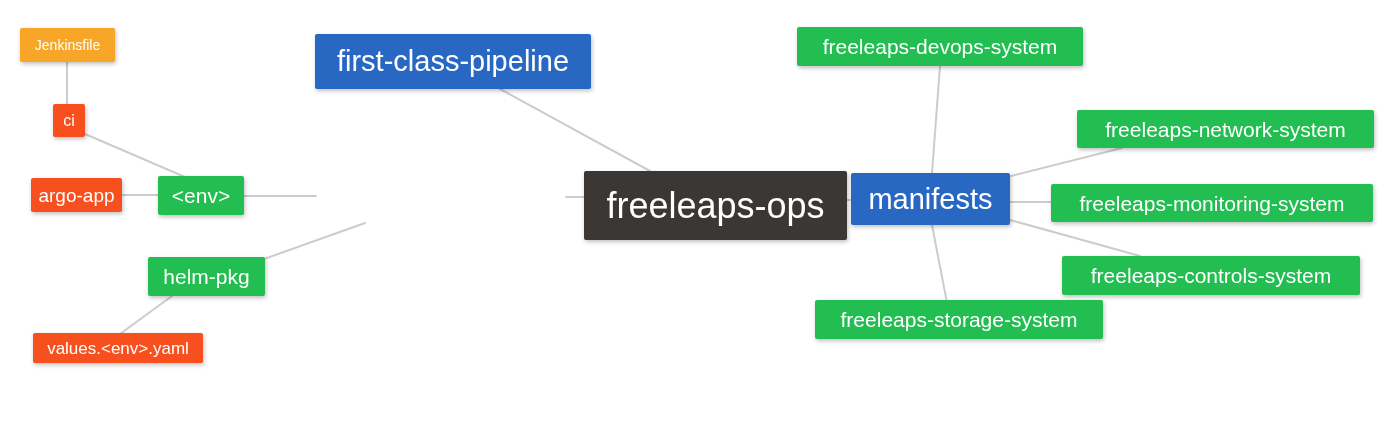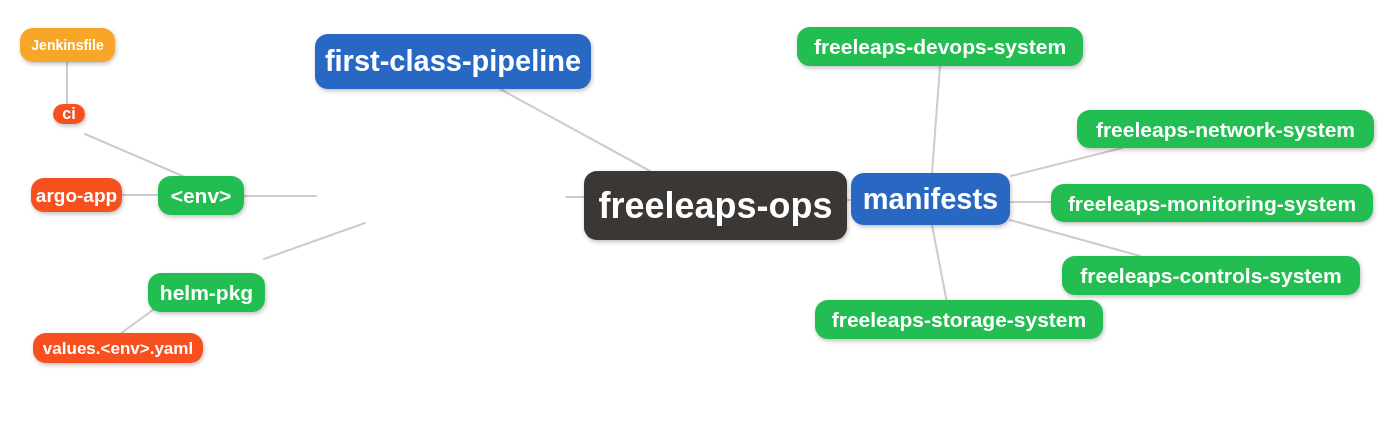--- a/index.html
+++ b/index.html
@@ -9,26 +9,25 @@
     background:var(--background,#fff);
     font-family:"Liberation Sans","DejaVu Sans",sans-serif;
     overflow:hidden;
   }
   .edges{position:absolute;left:0;top:0;z-index:0;}
   .edges line{stroke:var(--edge,#cccccc);stroke-width:2;stroke-linecap:round;}
   .node{
     position:absolute;z-index:1;
     display:flex;align-items:center;justify-content:center;
     color:var(--text,#ffffff);
-    border-radius:13px;
+    border-radius:2px;
     box-shadow:1px 2px 4px rgba(0,0,0,0.25);
     white-space:nowrap;
     cursor:default;
     line-height:1;
-    font-weight:bold;
   }
   .c-blue{background:var(--blue,#2868c3);}
   .c-green{background:var(--green,#23be51);}
   .c-red{background:var(--red,#f84f1e);}
   .c-orange{background:var(--orange,#f7a628);}
   .c-dark{background:var(--dark,#3b3735);}
 </style>
 </head>
 <body>
 
@@ -46,27 +45,27 @@
     <line x1="845" y1="200" x2="853" y2="200"></line>
     <line x1="940" y1="66" x2="932" y2="173"></line>
     <line x1="1011" y1="176" x2="1122" y2="148"></line>
     <line x1="1010" y1="202" x2="1051" y2="202"></line>
     <line x1="1010" y1="220" x2="1140" y2="256"></line>
     <line x1="932" y1="225" x2="948" y2="308"></line>
   </svg>
 
   <div class="node c-orange" style="left:20px;top:28px;width:95px;height:34px;font-size:14px;">Jenkinsfile</div>
 
-  <div class="node c-red" style="left:53px;top:104px;width:32px;height:20px;font-size:16px;text-align:center;">ci</div>
+  <div class="node c-red" style="left:53px;top:104px;width:32px;height:33px;font-size:16px;text-align:center;">ci</div>
 
   <div class="node c-red" style="left:31px;top:178px;width:91px;height:34px;font-size:19px;">argo-app</div>
 
   <div class="node c-green" style="left:158px;top:176px;width:86px;height:39px;font-size:21px;">&lt;env&gt;</div>
 
-  <div class="node c-green" style="left:148px;top:257px;width:117px;height:39px;font-size:21px;margin-top:16px;">helm-pkg</div>
+  <div class="node c-green" style="left:148px;top:257px;width:117px;height:39px;font-size:21px;">helm-pkg</div>
 
   <div class="node c-red" style="left:8px;top:333px;width:170px;height:30px;font-size:17px;margin-left:25px;">values.&lt;env&gt;.yaml</div>
 
   <div class="node c-blue" style="left:315px;top:34px;width:276px;height:55px;font-size:29px;">first-class-pipeline</div>
 
 
   <div class="node c-dark" style="left:584px;top:171px;width:263px;height:69px;font-size:36px;">freeleaps-ops</div>
 
   <div class="node c-blue" style="left:851px;top:173px;width:159px;height:52px;font-size:29px;">manifests</div>
 

